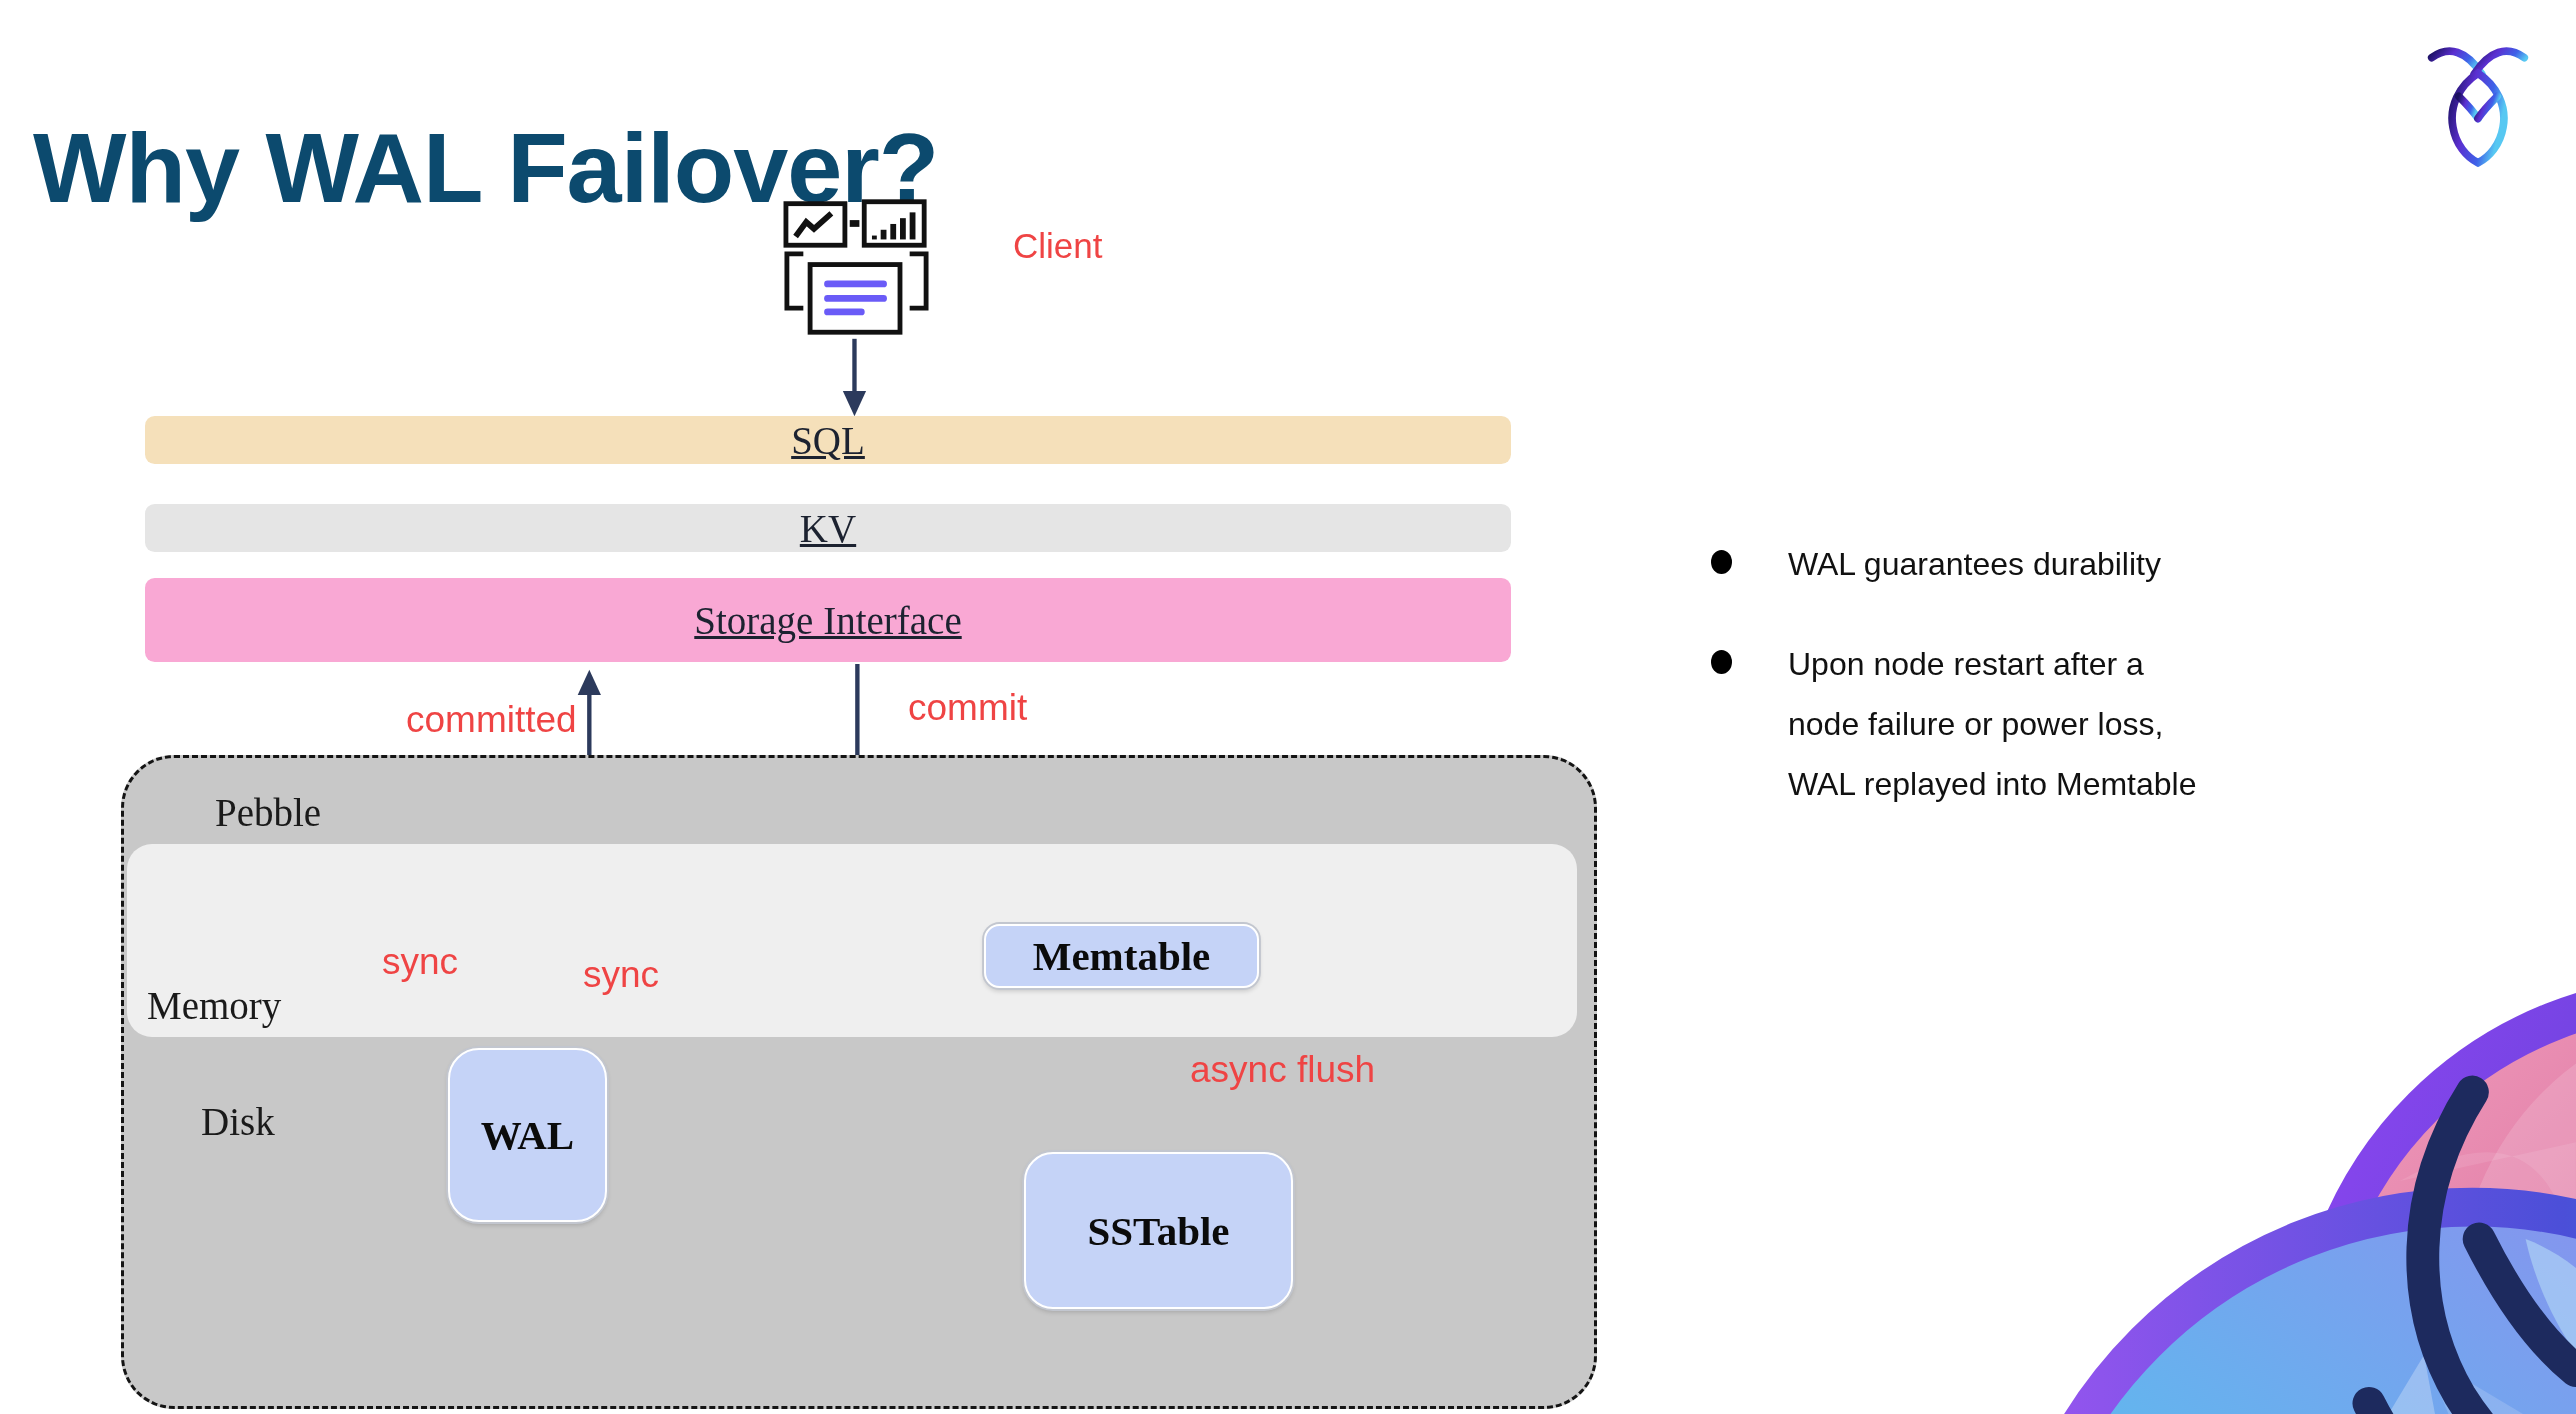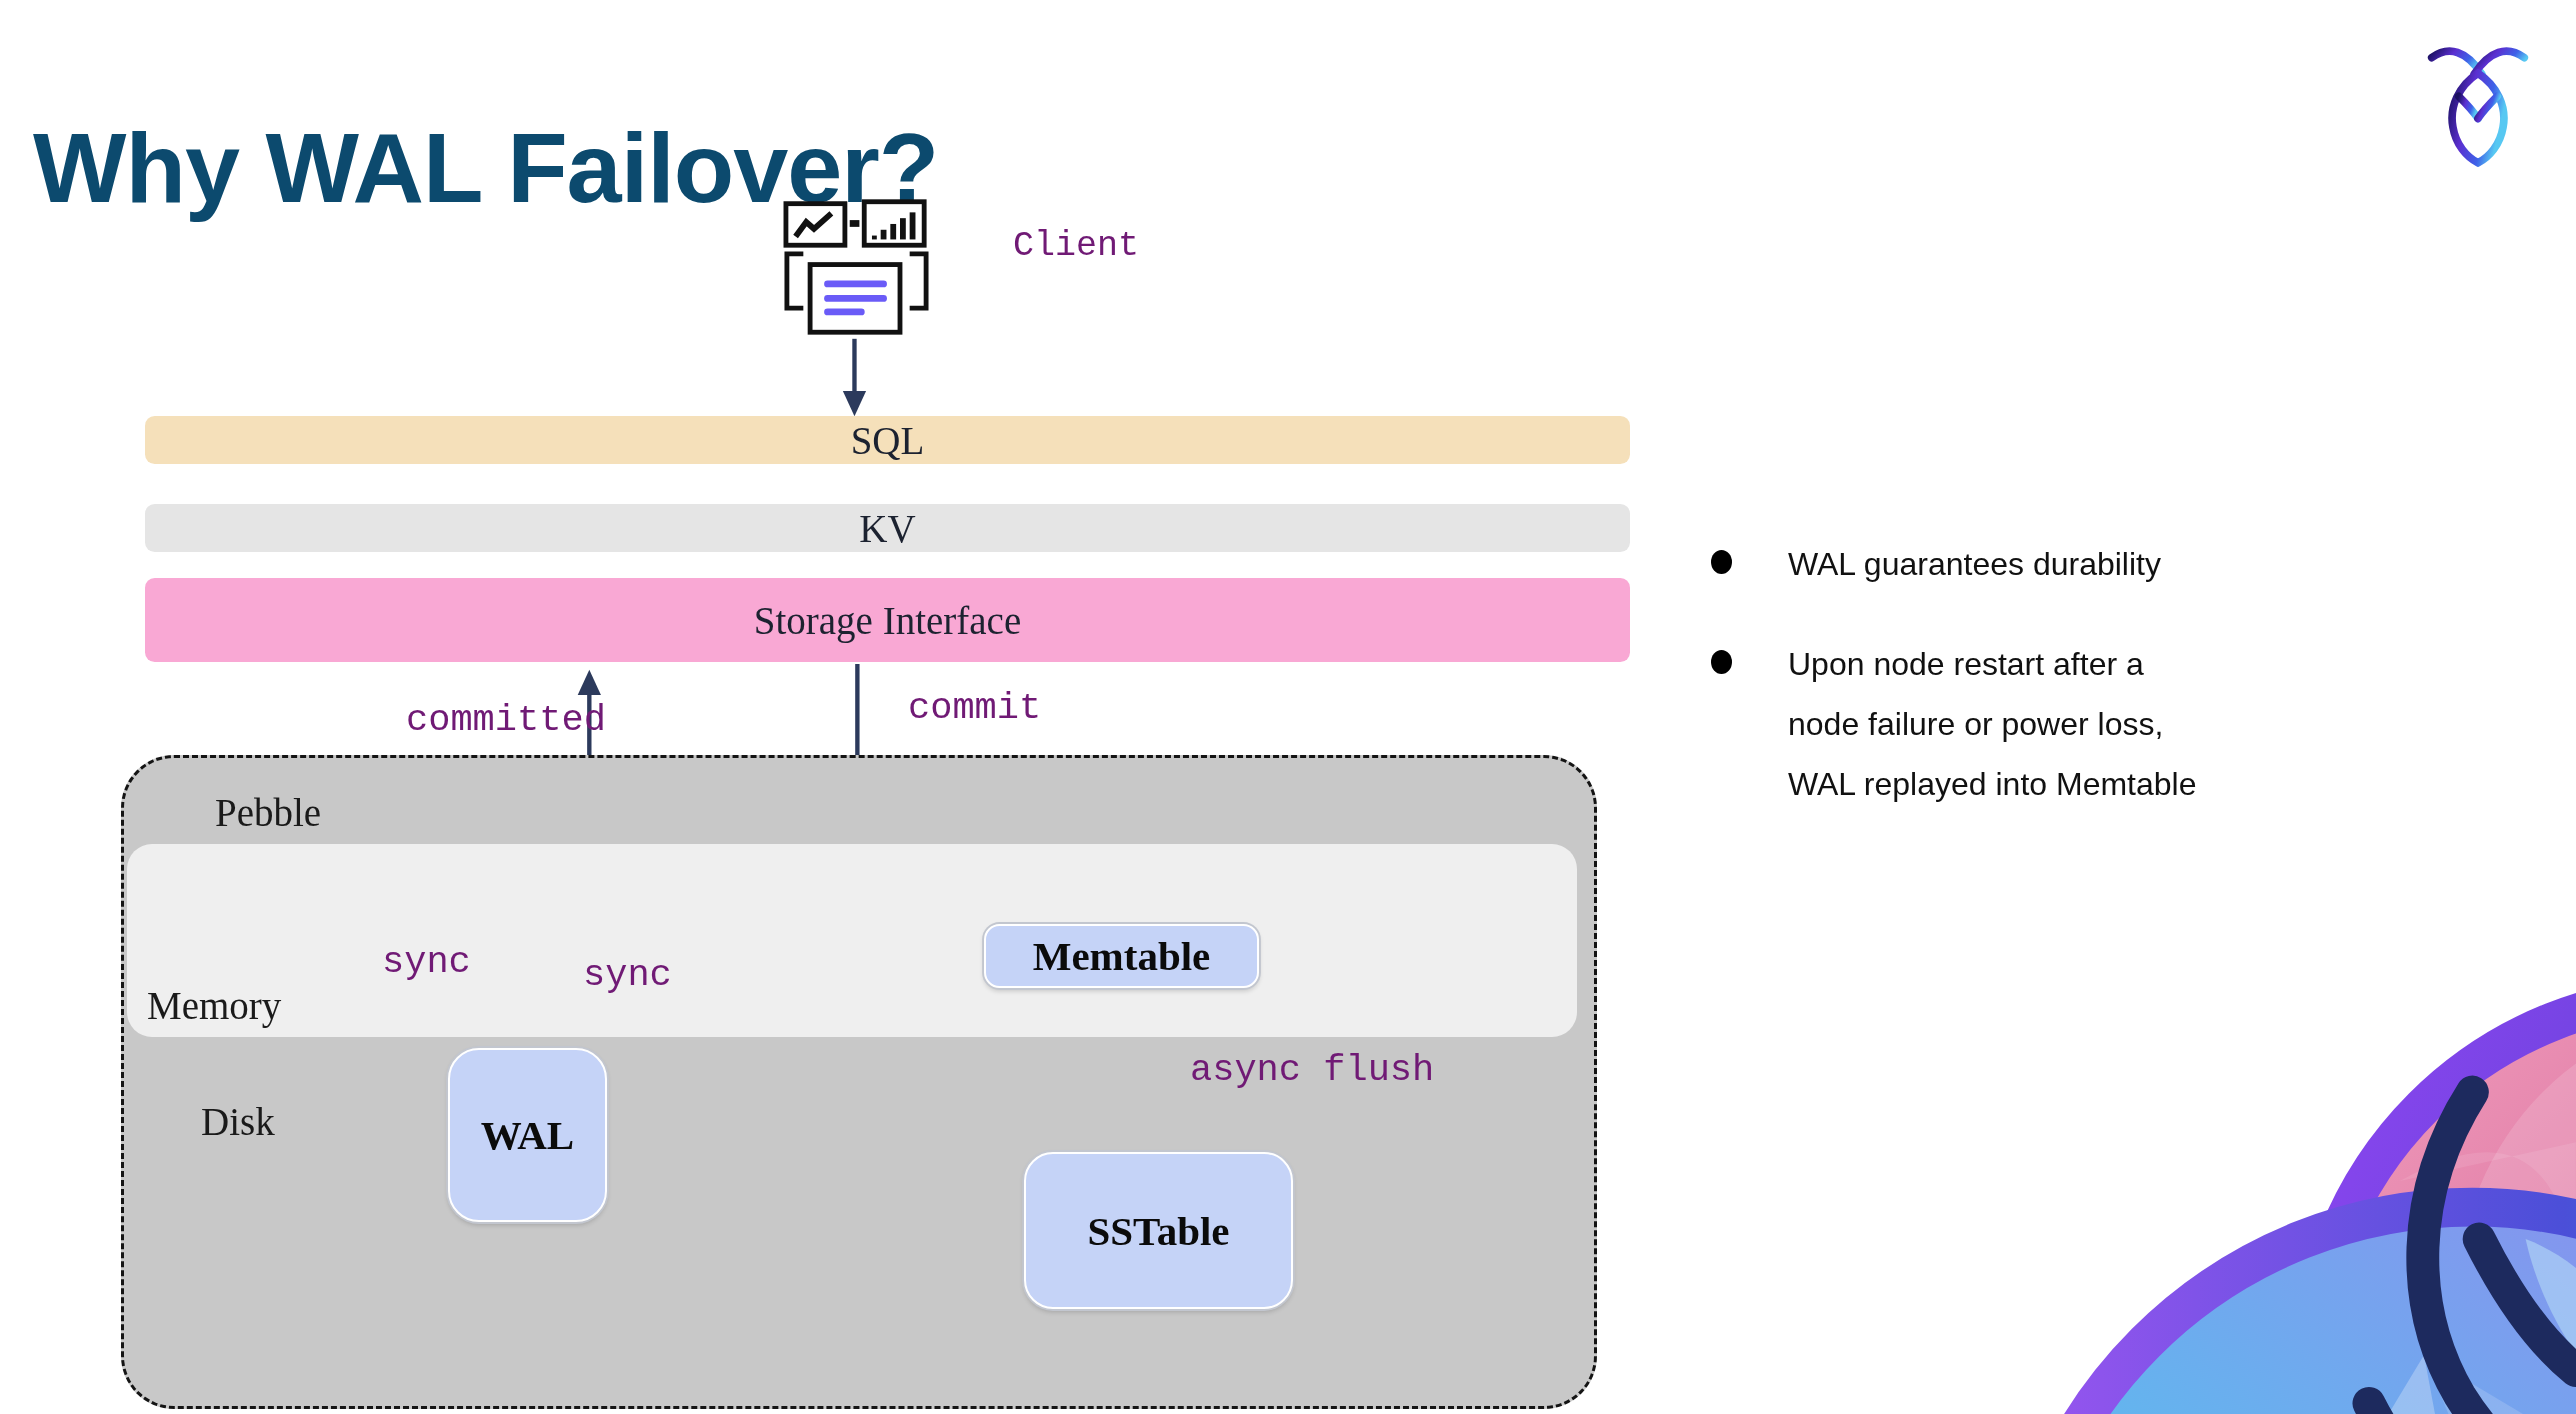--- a/index.html
+++ b/index.html
@@ -10,38 +10,38 @@
   .abs{position:absolute;}
 
   
   .title{
     left:33px;top:45px;font-size:99px;font-weight:800;letter-spacing:-1px;
     color:#0c4a6e;font-family:"Liberation Sans","DejaVu Sans",sans-serif;white-space:nowrap;
   }
 
   
   .bar{
-    left:145px;width:1485px;border-radius:9.7px;display:flex;align-items:center;justify-content:center;
-    font-family:"Liberation Serif","DejaVu Serif",serif;font-size:39px;color:#1c2230;
+    left:145px;width:1366px;border-radius:9.7px;display:flex;align-items:center;justify-content:center;
+    font-family:"Liberation Serif","DejaVu Serif",serif;font-size:39px;color:#1c2230;text-decoration:underline;
   }
   .bar-sql{top:416px;height:48px;background:#F5E0BA;}
   .bar-kv{top:504px;height:48px;background:#e5e5e5;}
   .bar-storage{top:578px;height:84px;background:#f9a8d4;}
 
   
   .pebble{
     left:121px;top:755px;width:1476px;height:654px;background:#C8C8C8;
     border:3.9px dashed #141414;border-radius:53px;box-sizing:border-box;
   }
   .memory-band{left:127px;top:844px;width:1450px;height:193px;background:#EFEFEF;border-radius:25px;}
 
   .serif-label{
     font-family:"Liberation Serif","DejaVu Serif",serif;font-size:39px;color:#1a1a1a;white-space:nowrap;
   }
-  .sans-label{font-size:37px;color:#701a75;white-space:nowrap;font-family:Liberation Mono, monospace;}
+  .sans-label{font-size:37px;color:#ef4444;white-space:nowrap;}
 
   
   .node{
     background:#C5D3F7;border:2.9px solid #ffffff;border-radius:31px;box-sizing:border-box;
     box-shadow:0 0 0 1.9px #c2c6cf,0 2.9px 4.8px rgba(0,0,0,0.18);
     display:flex;align-items:center;justify-content:center;
     font-family:"Liberation Serif","DejaVu Serif",serif;font-weight:bold;font-size:41px;color:#0b0b0b;
   }
   .node-wal{left:448px;top:1048px;width:159px;height:174px;}
   .node-memtable{left:984px;top:924px;width:275px;height:64px;border-radius:15.5px;}

